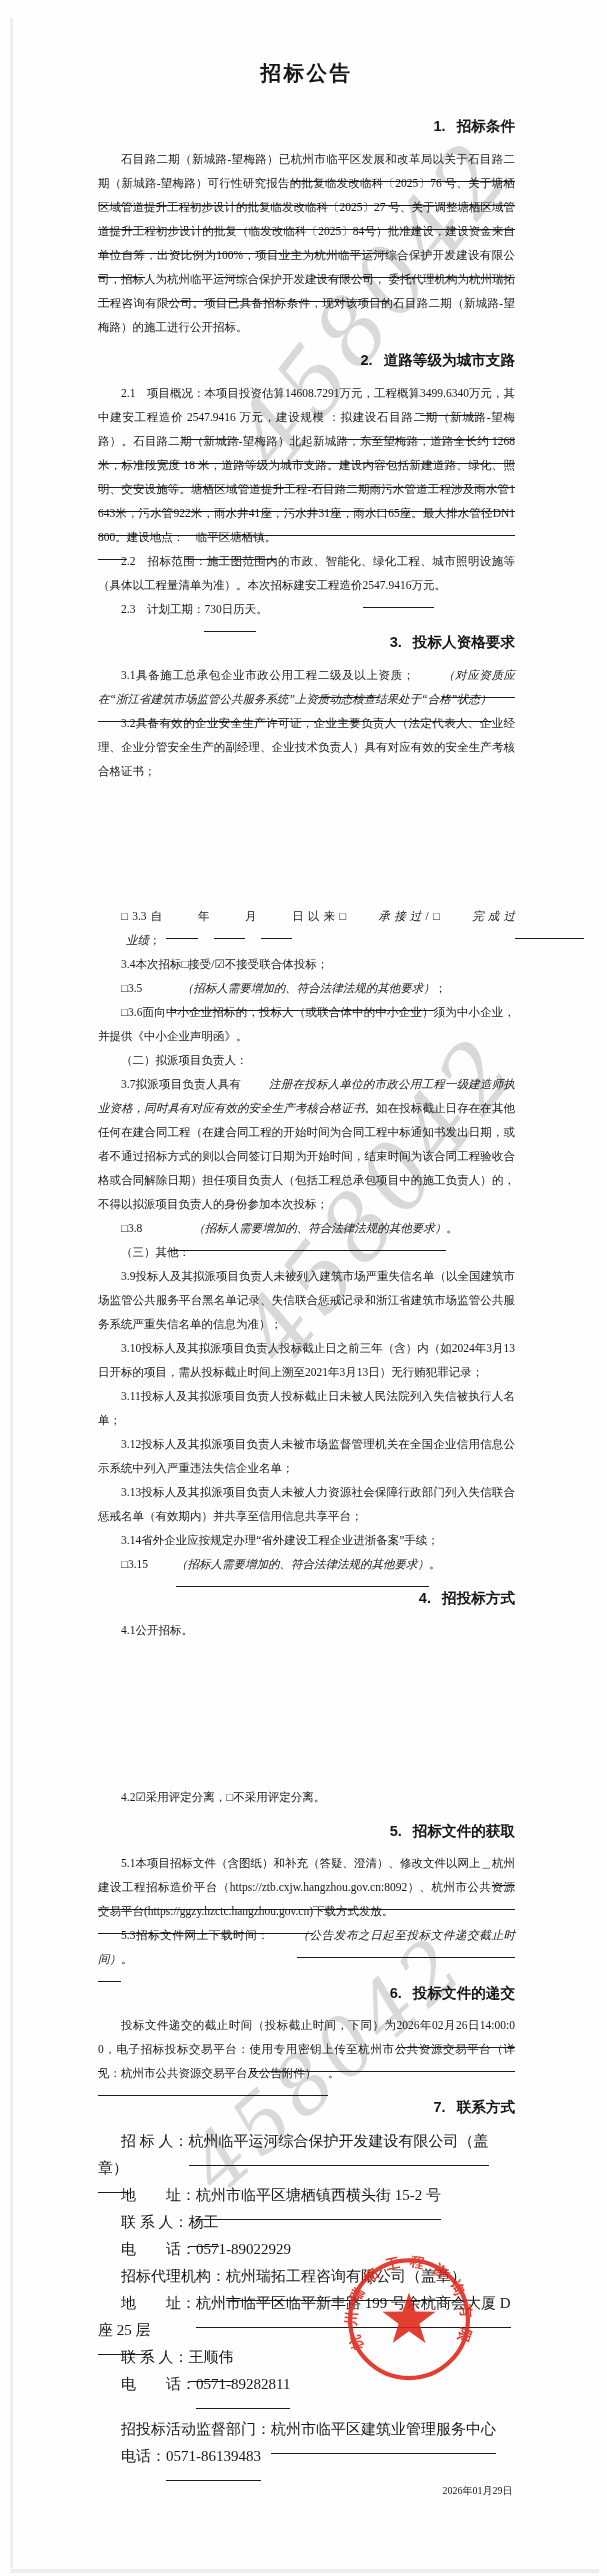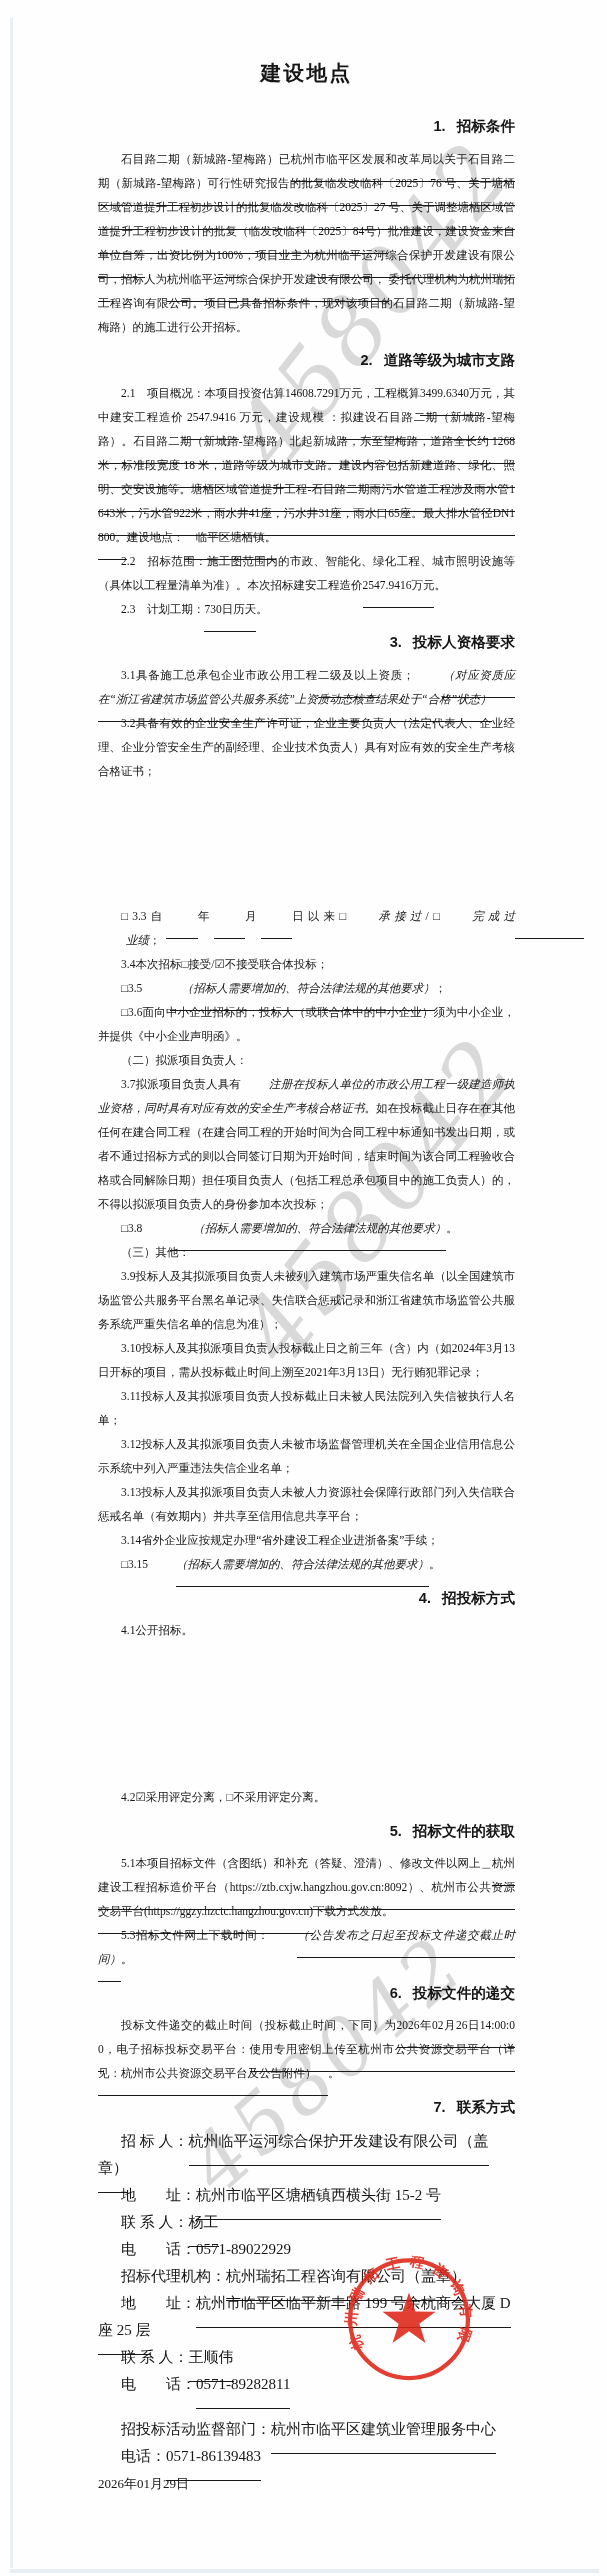--- a/index.html
+++ b/index.html
@@ -8,21 +8,21 @@
   .edge-left{position:absolute;left:9.7px;top:18px;width:3.6px;height:2550px;background:#e9eef2;}
   .edge-bottom{position:absolute;left:9.7px;top:2569px;width:589px;height:3.6px;background:#e9eef2;}
   .docbody{position:relative;padding:58px 92px 0 98px;z-index:2;}
   .title{text-align:center;font-size:20.6px;font-weight:bold;line-height:29px;margin-bottom:27px;
          font-family:"Liberation Sans","DejaVu Sans",sans-serif;letter-spacing:2.4px;}
   .h{font-size:14.6px;font-weight:bold;line-height:24px;margin:9.7px 0 8.5px;
      font-family:"Liberation Sans","DejaVu Sans",sans-serif;text-align:right;}
   .hnum{margin-right:11px;}
   .para{font-size:11.5px;line-height:24px;text-indent:23px;margin:0;word-break:break-all;text-align:justify;}
   .cline{font-size:15px;line-height:27px;text-indent:23px;margin:0;word-break:break-all;}
-  .date{font-size:13px;line-height:24px;text-align:left;margin-top:2px;padding-right:2.4px;}
+  .date{font-size:10px;line-height:24px;text-align:right;margin-top:9px;padding-right:2.4px;}
   .u{border-bottom:0.6px solid #1a1a1a;padding-bottom:16px;}
   .i{font-style:italic;margin-left:28px;}
   .wm{position:absolute;z-index:1;font-style:italic;font-family:"DejaVu Serif",serif;
       color:var(--wm,#b5b5b5);opacity:0.5;text-align:center;letter-spacing:6px;
       pointer-events:none;white-space:nowrap;}
   .wm1{left:100px;top:258px;width:547px;font-size:91px;line-height:91px;transform:rotate(-52deg);}
   .wm2{left:106px;top:1154px;width:547px;font-size:91px;line-height:91px;transform:rotate(-52deg);}
   .wm3{left:121px;top:2025px;width:413px;font-size:79px;line-height:79px;transform:rotate(-42deg);}
   .seal{position:absolute;left:344px;top:2254px;z-index:3;opacity:0.88;}
 </style>
@@ -32,21 +32,21 @@
 <div class="page">
 
   <div class="edge-left"></div>
   <div class="edge-bottom"></div>
 
   <div class="wm wm1">458042</div>
   <div class="wm wm2">458042</div>
   <div class="wm wm3">458042</div>
 
   <div class="docbody">
-    <div class="title">建设地点</div>
+    <div class="title">招标公告</div>
     <div id="doc-body">
         <div class="h"><span class="hnum">1.</span><span>招标条件</span></div>
         <div class="para"><span>石目路二期（新城路-望梅路）已</span><span class="u">杭州市临平区发展和改革局</span><span class="u">以</span><span class="u">关于石目路二期（新城路-望梅路）可行性研究报告的批复临发改临科〔2025〕76 号、关于塘栖区域管道提升工程初步设计的批复临发改临科〔2025〕27 号、关于调整塘栖区域管道提升工程初步设计的批复（临发改临科〔2025〕84号）</span><span>批准建设，建设资金来自</span><span class="u">单位自筹</span><span>，出资比例为</span><span class="u">100%</span><span>，项目业主为</span><span class="u">杭州临平运河综合保护开发建设有限公司</span><span>，招标人为</span><span class="u">杭州临平运河综合保护开发建设有限公司， </span><span>委托代理机构为杭州瑞拓工程咨询有限公司。项目已具备招标条件，现对该项目的石目路二期（新城路-望梅路）的施工进行公开招标。</span></div>
         <div class="h"><span class="hnum">2.</span><span>道路等级为城市支路</span></div>
         <div class="para"><span>2.1　项目概况：本项目投资估算14608.7291万元，工程概算</span><span class="u">3499.6340万</span><span>元，其中建安工程造价</span><span class="u"> 2547.9416 </span><span>万元，建设规模 ：</span><span class="u">拟建设石目路二期（新城路-望梅路）。石目路二期（新城路-望梅路）北起新城路，东至望梅路，道路全长约 1268 米，标准段宽度 18 米，道路等级为城市支路。建设内容包括新建道路、绿化、照明、交安设施等。塘栖区域管道提升工程-石目路二期雨污水管道工程涉及雨水管1643米，污水管922米，雨水井41座，污水井31座，雨水口65座。最大排水管径DN1800。</span><span>建设地点：</span><span class="u">　临平区塘栖镇。</span></div>
         <div class="para"><span>2.2　招标范围：施工图范围内的市政、智能化、绿化工程、城市照明设施等（具体以工程量清单为准）。本次招标建安工程造价</span><span class="u">2547.9416万元</span><span>。</span></div>
         <div class="para"><span>2.3　计划工期：</span><span class="u">730日历天</span><span>。</span></div>
         <div class="h"><span class="hnum">3.</span><span>投标人资格要求</span></div>
         <div class="para"><span>3.1具备施工总承包企业市政公用工程</span><span class="u">二级及以上</span><span>资质；</span><span class="u i">（对应资质应在“浙江省建筑市场监管公共服务系统”上资质动态核查结果处于“合格”状态）</span></div>
         <div class="para"><span>3.2具备有效的企业安全生产许可证，企业主要负责人（法定代表人、企业经理、企业分管安全生产的副经理、企业技术负责人）具有对应有效的安全生产考核合格证书；</span></div>

